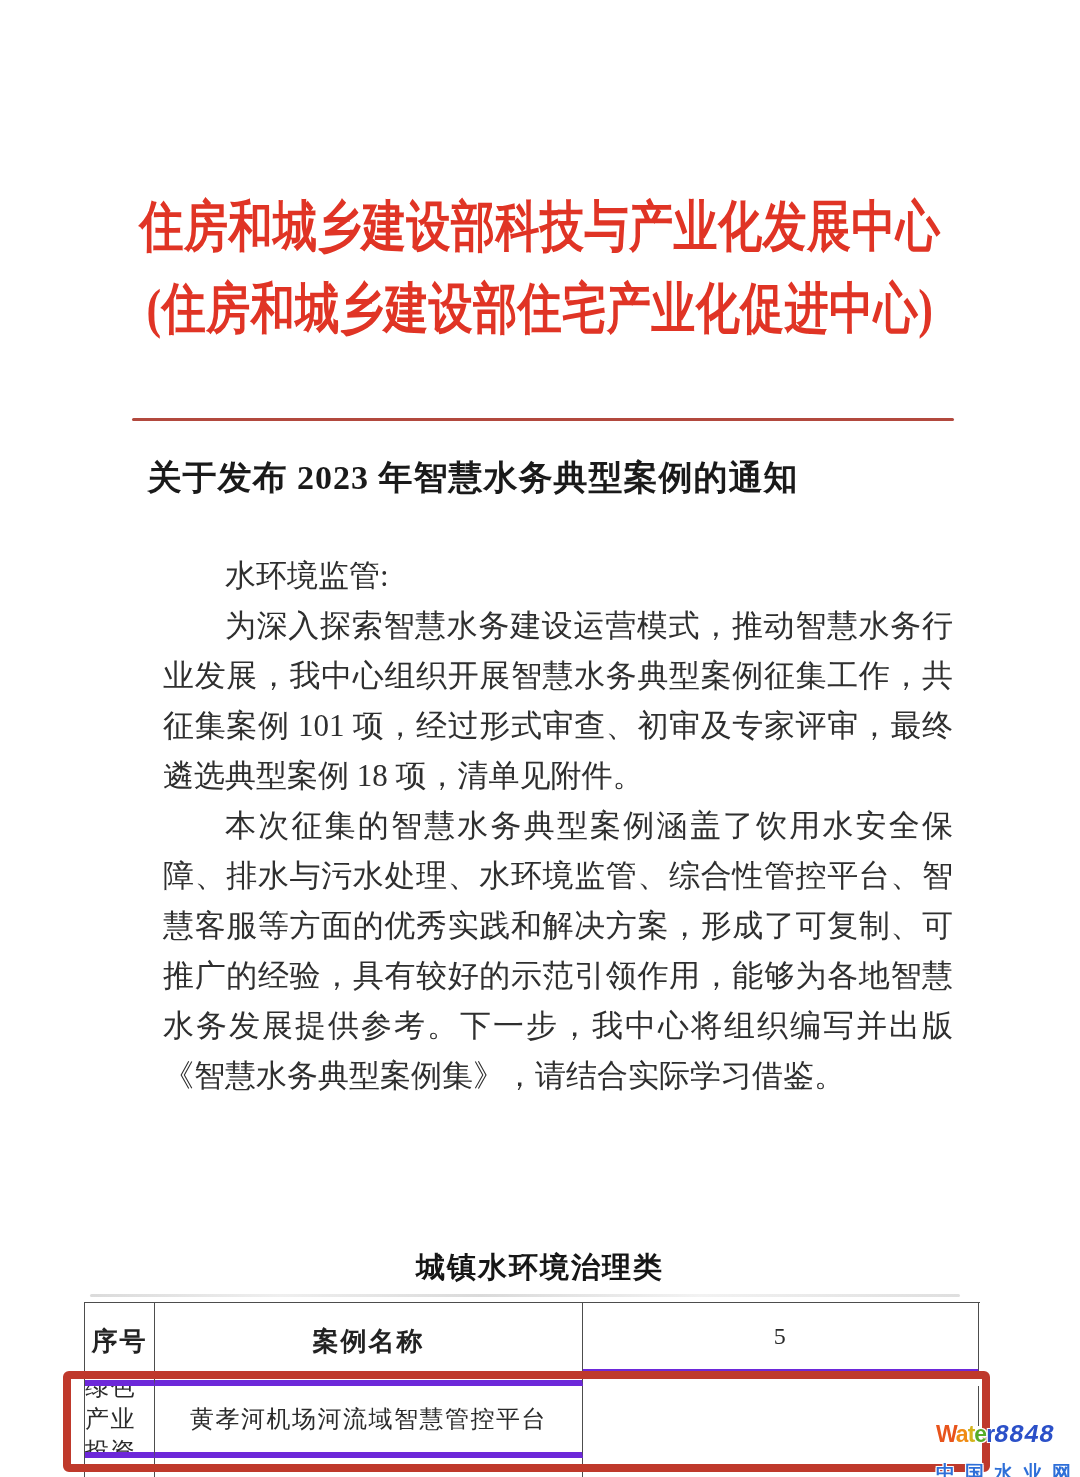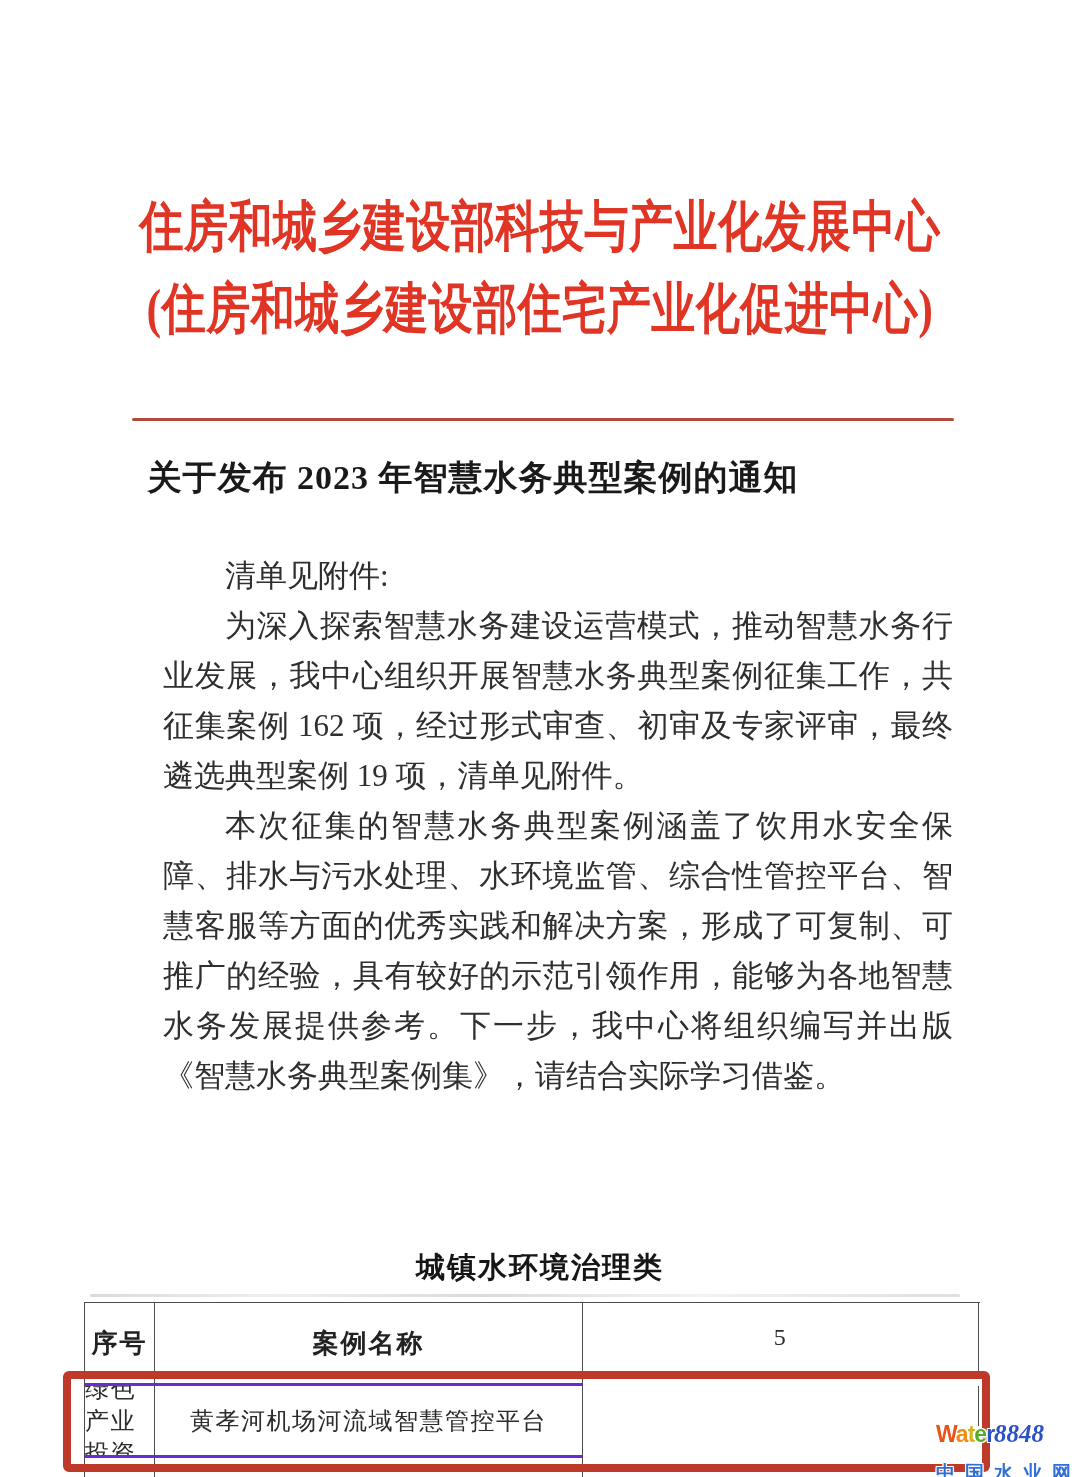--- a/index.html
+++ b/index.html
@@ -86,21 +86,21 @@
     top: 1302px; left: 84px;
     width: 896px;
     display: grid;
     grid-template-columns: 70px 428px 396px;
     border-top: 1px solid #4d4d4d;
     border-left: 1px solid #4d4d4d;
     box-sizing: border-box;
   }
   .cell {
     border-right: 1px solid #4d4d4d;
-    border-bottom: 3px solid #6d28d9;
+    border-bottom: 6px solid #6d28d9;
     display: flex;
     align-items: center;
     justify-content: center;
     box-sizing: border-box;
     overflow: hidden;
   }
   .cell.head { height: 83px; font-size: 26px; font-weight: bold; color: #222; letter-spacing: 2px; }
   .cell.data { height: 72px; font-size: 24px; color: #2b2b2b; letter-spacing: 1.5px; }
   .cell.stub { height: 40px; border-bottom: none; }
 
@@ -125,21 +125,21 @@
   }
   .wm-brand {
     font-family: "Liberation Sans", "DejaVu Sans", sans-serif;
     font-weight: bold;
     font-size: 23px;
     line-height: 24px;
     letter-spacing: -1px;
     white-space: nowrap;
   }
   .wm-num {
-    font-family: Liberation Serif, serif;
+    font-family: Liberation Mono, monospace;
     font-style: italic;
     font-size: 25px;
     letter-spacing: 0;
   }
   .wm-dom {
     font-size: 11px;
     font-weight: bold;
     letter-spacing: 0;
   }
   .wm-sub {
@@ -157,22 +157,22 @@
 <div class="letterhead" style="color: rgb(224, 52, 37);">
   <div>住房和城乡建设部科技与产业化发展中心</div>
   <div>(住房和城乡建设部住宅产业化促进中心)</div>
 </div>
 
 <div class="red-rule" style="background: rgb(178, 73, 62);"></div>
 
 <div class="notice-title">关于发布 2023 年智慧水务典型案例的通知</div>
 
 <div class="body-text">
-  <p class="salutation">清单见附件:</p>
-  <p>为深入探索智慧水务建设运营模式，推动智慧水务行业发展，我中心组织开展智慧水务典型案例征集工作，共征集案例 162 项，经过形式审查、初审及专家评审，最终遴选典型案例 19 项，清单见附件。</p>
+  <p class="salutation">水环境监管:</p>
+  <p>为深入探索智慧水务建设运营模式，推动智慧水务行业发展，我中心组织开展智慧水务典型案例征集工作，共征集案例 101 项，经过形式审查、初审及专家评审，最终遴选典型案例 18 项，清单见附件。</p>
   <p>本次征集的智慧水务典型案例涵盖了饮用水安全保障、排水与污水处理、水环境监管、综合性管控平台、智慧客服等方面的优秀实践和解决方案，形成了可复制、可推广的经验，具有较好的示范引领作用，能够为各地智慧水务发展提供参考。下一步，我中心将组织编写并出版《智慧水务典型案例集》，请结合实际学习借鉴。</p>
 </div>
 
 <div class="section-title">城镇水环境治理类</div>
 
 <div class="scan-smudge"></div>
 
 <div class="cases-table">
   <div class="cell head">序号</div>
   <div class="cell head">案例名称</div>

